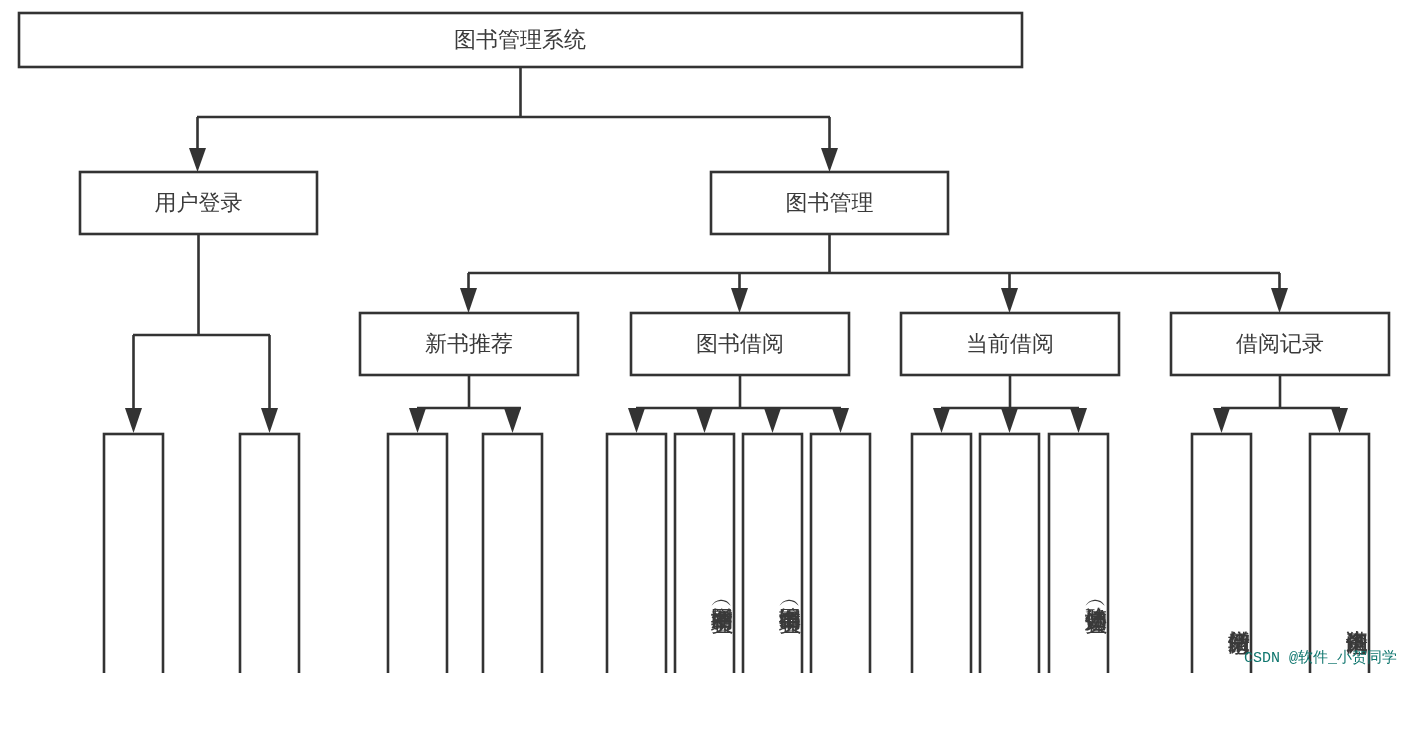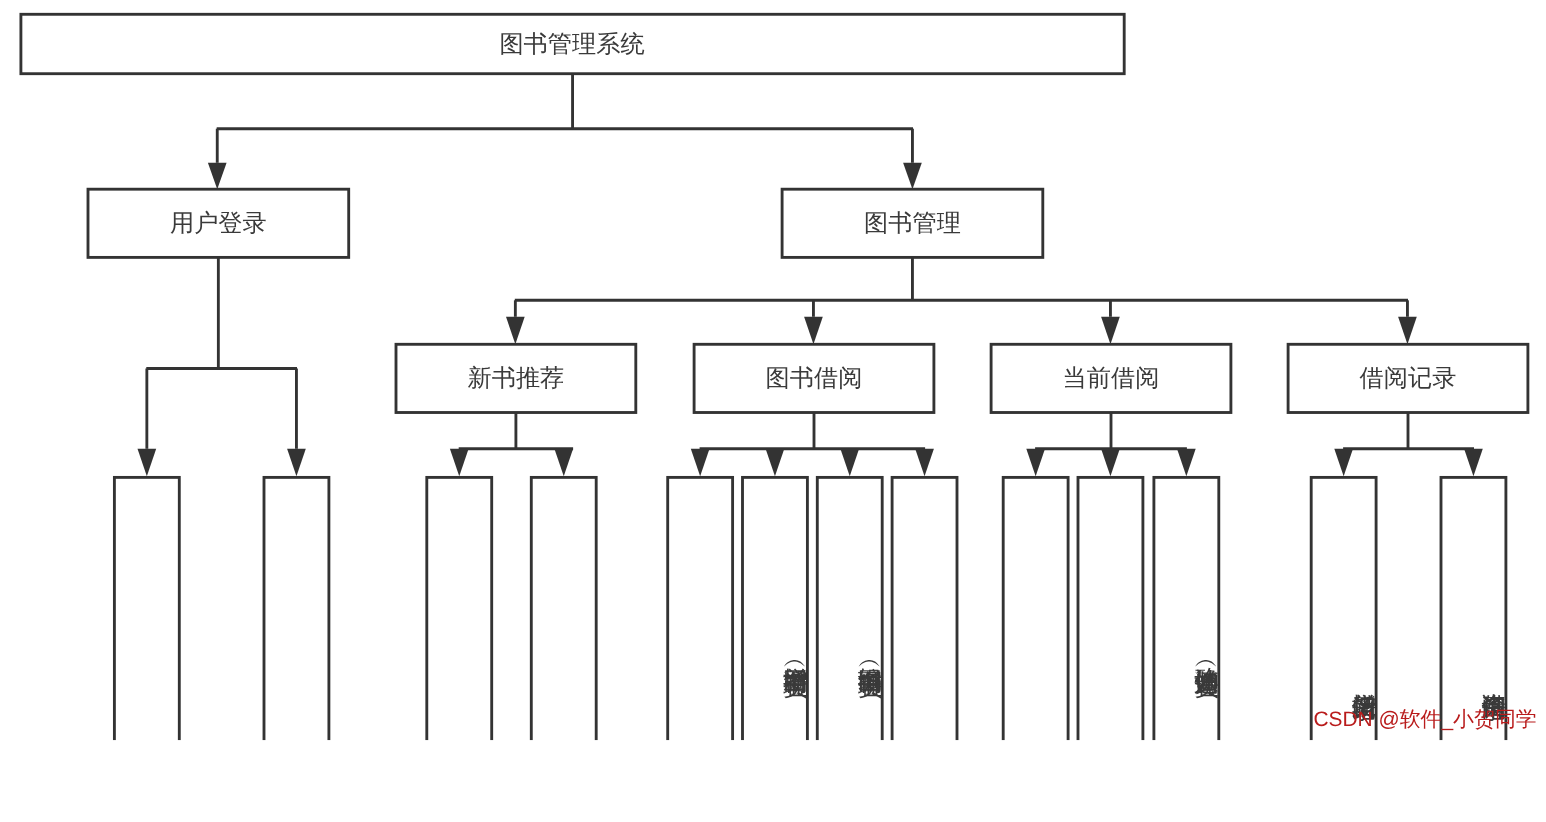--- a/index.html
+++ b/index.html
@@ -58,23 +58,23 @@
     font-size: 22px;
     line-height: 1.06;
     letter-spacing: 1px;
     white-space: nowrap;
     pointer-events: none;
   }
   .watermark {
     position: absolute;
     right: 8px;
     bottom: 6px;
-    color: #b91c1c;
-    font-family: Liberation Sans, sans-serif;
-    font-size: 19px;
+    color: #0f766e;
+    font-family: Liberation Mono, monospace;
+    font-size: 15px;
     white-space: nowrap;
     user-select: none;
   }
 </style>
 </head>
 <body>
 
 <div id="diagram-root">
 
   <svg id="diagram-svg" viewBox="0 0 1405 747">

